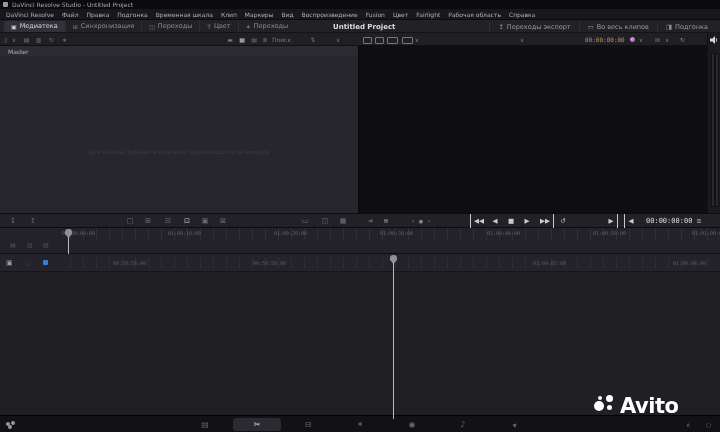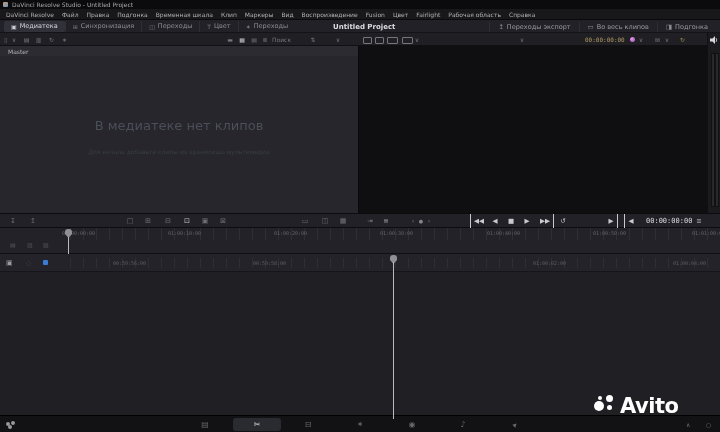--- a/index.html
+++ b/index.html
@@ -187,21 +187,20 @@
       <path d="M6 2 Q7.5 4 6 6" stroke="#d8d8dc" stroke-width="0.8" fill="none"></path>
     </svg>
     <span class="mbar" style="left:3px;"></span>
     <span class="mbar" style="left:7px;"></span>
   </div>
 
   <div class="abs row binbar">
     <span>Master</span>
   </div>
   <div class="abs mediapool">
-    <div class="empty-title">В медиатеке нет клипов</div>
     <div class="empty-sub">Для начала добавьте клипы из хранилища мультимедиа</div>
   </div>
 
   <div class="abs viewer"></div>
 
   <div class="abs editbar">
     <span class="ebi" style="left:8px;width:10px;">↧</span>
     <span class="ebi" style="left:28px;width:10px;">↥</span>
     <span class="ebi" style="left:125px;width:10px;">□</span>
     <span class="ebi" style="left:143px;width:10px;">⊞</span>

